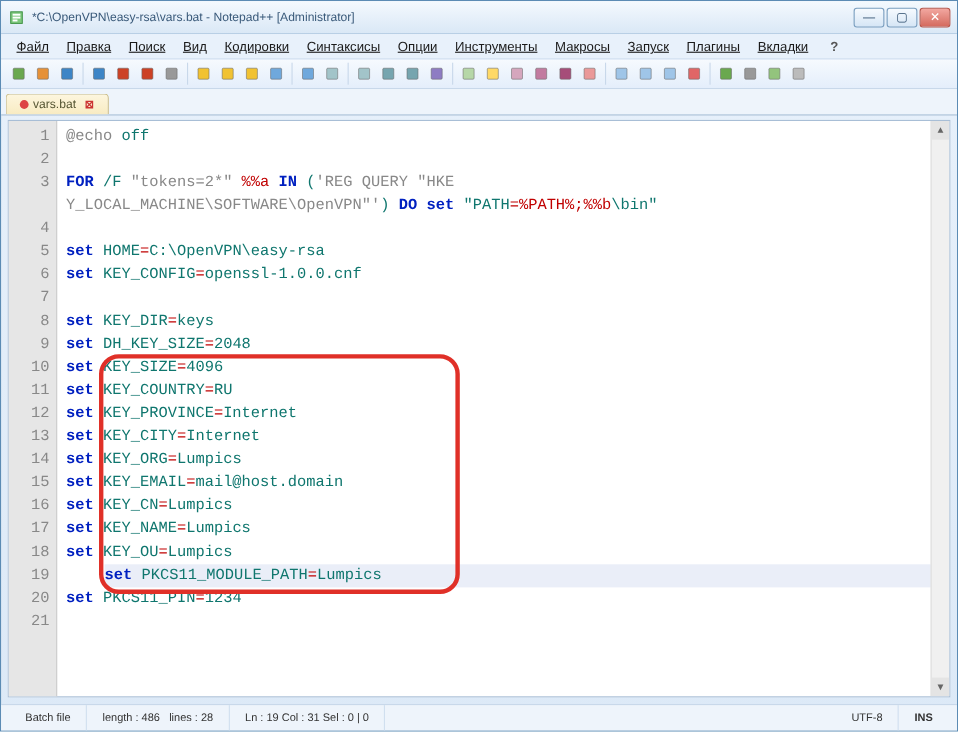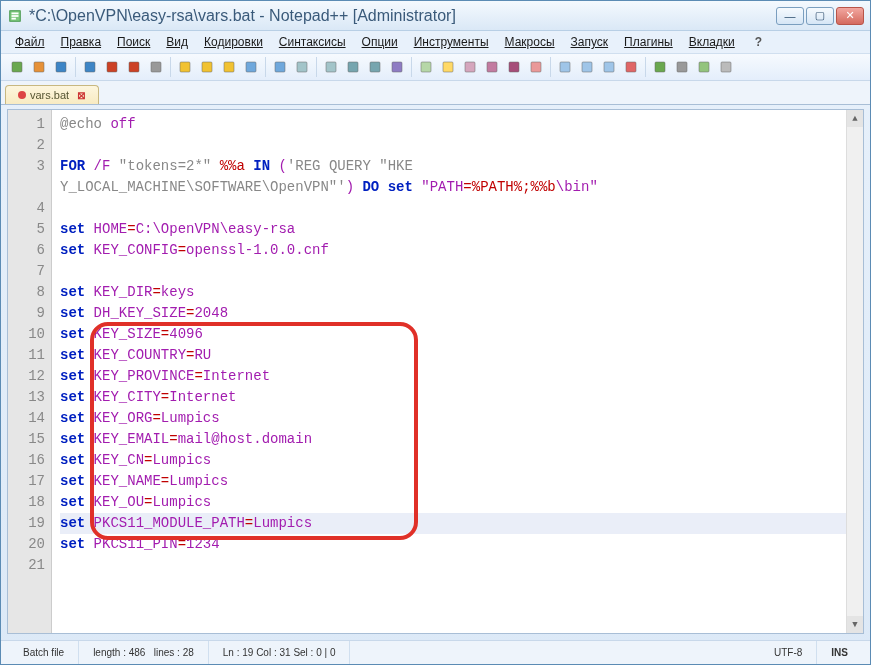--- a/index.html
+++ b/index.html
@@ -11,21 +11,21 @@
   background: linear-gradient(#e8f1fb, #dce9f7);
   position: relative;
 }
 
 .titlebar {
   height: 30px; display: flex; align-items: center; padding: 0 6px;
   background: linear-gradient(#f4f9fe, #dae8f6);
   border-bottom: 1px solid #b8cfe5;
 }
 .titlebar .app-icon { width: 16px; height: 16px; margin-right: 6px; display:flex; align-items:center; justify-content:center; }
-.titlebar .title { color: #3a5a7a; flex: 1; font-size: 16px; }
+.titlebar .title { color: #3a5a7a; flex: 1; font-size: 11px; }
 .winbtns { display: flex; gap: 2px; }
 .winbtn { width: 28px; height: 18px; border: 1px solid #7a9ebf; border-radius: 3px; background: linear-gradient(#f6fafe,#d6e6f6); display:flex; align-items:center; justify-content:center; font-size:11px; color:#2a4a6a; }
 .winbtn.close { background: linear-gradient(#f2a7a0,#d46a5e); border-color:#b85448; color:#fff; }
 
 .menubar {
   height: 22px; display: flex; align-items: center; gap: 4px; padding: 0 8px;
   background: #e8f1fb;
 }
 .menubar .menu { padding: 2px 6px; color: #1a1a1a; }
 .menubar .menu u { }
@@ -59,25 +59,25 @@
   font-family: "Courier New", monospace; font-size: 14px;
 }
 .gutter {
   width: 44px; background: #e6e6e6; color: #888; text-align: right;
   padding: 4px 6px 0 0; border-right: 1px solid #ccc; line-height: 21px;
 }
 .gutter div { height: 21px; }
 .code-wrap { position: relative; flex: 1; overflow: hidden; }
 .code { padding: 4px 4px 0 8px; line-height: 21px; white-space: pre; position: relative; }
 .line { height: 21px; display:block; }
-.line.current { background: #eaeef8; }
+.line.current { background: #eaeef8; margin-left: 35px; }
 
 .kw { color: #0020c0; font-weight: bold; }
 .op { color: #c00000; }
-.plain { color: #a21caf; }
+.plain { color: #0f766e; }
 .gray { color: #888; }
 
 .highlight-box {
   position: absolute; border: 4px solid #e03028; border-radius: 18px;
   left: 38px; top: 212px; width: 328px; height: 218px; pointer-events:none;
 }
 
 .scrollbar-v { position:absolute; right:0; top:0; bottom:0; width:17px; background:#f0f0f0; border-left:1px solid #ddd; }
 .scrollbar-v .up, .scrollbar-v .down { height:17px; background:#e4e4e4; display:flex; align-items:center; justify-content:center; font-size:9px; color:#666; }
 .scrollbar-v .down { position:absolute; bottom:0; left:0; right:0; }

